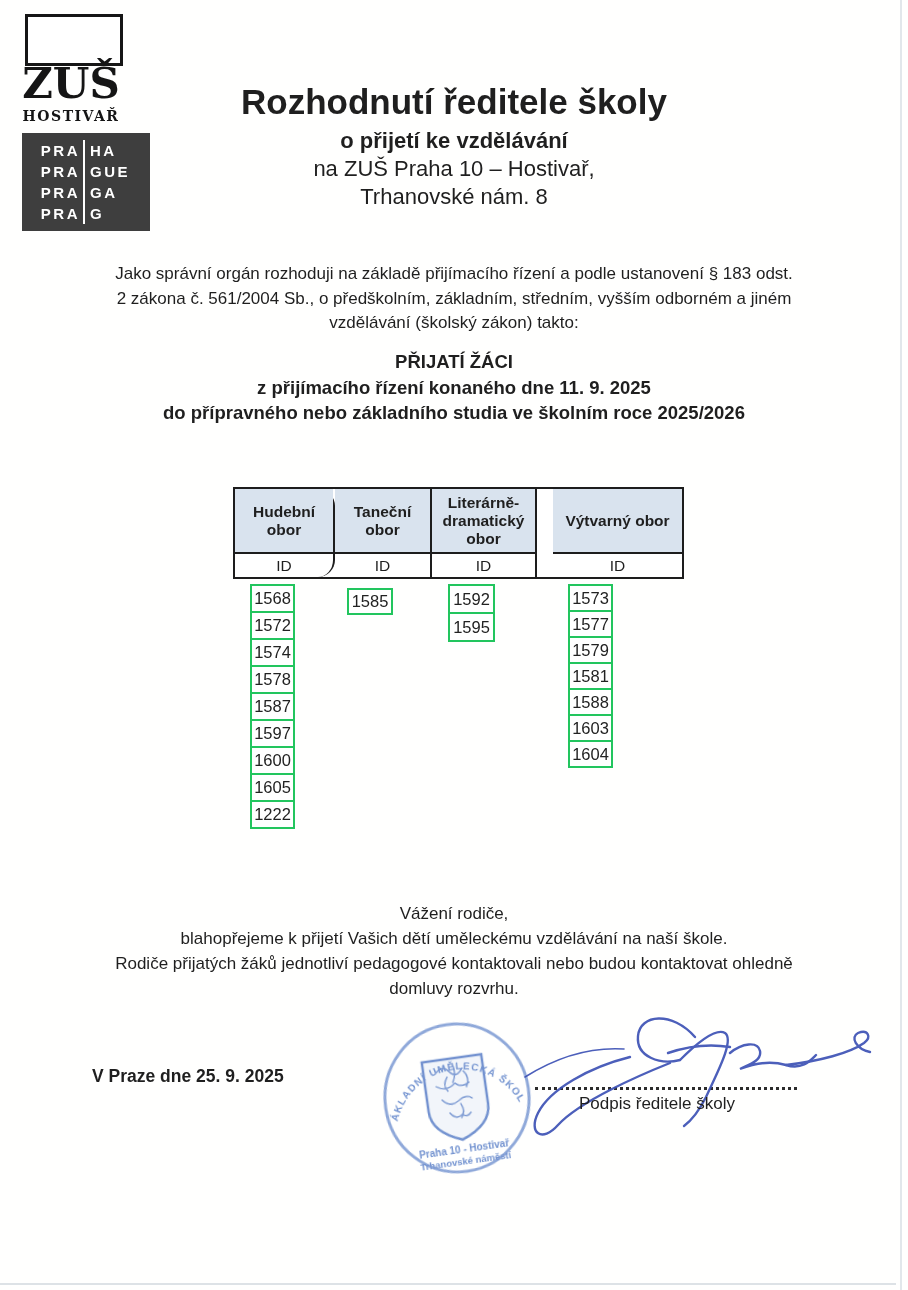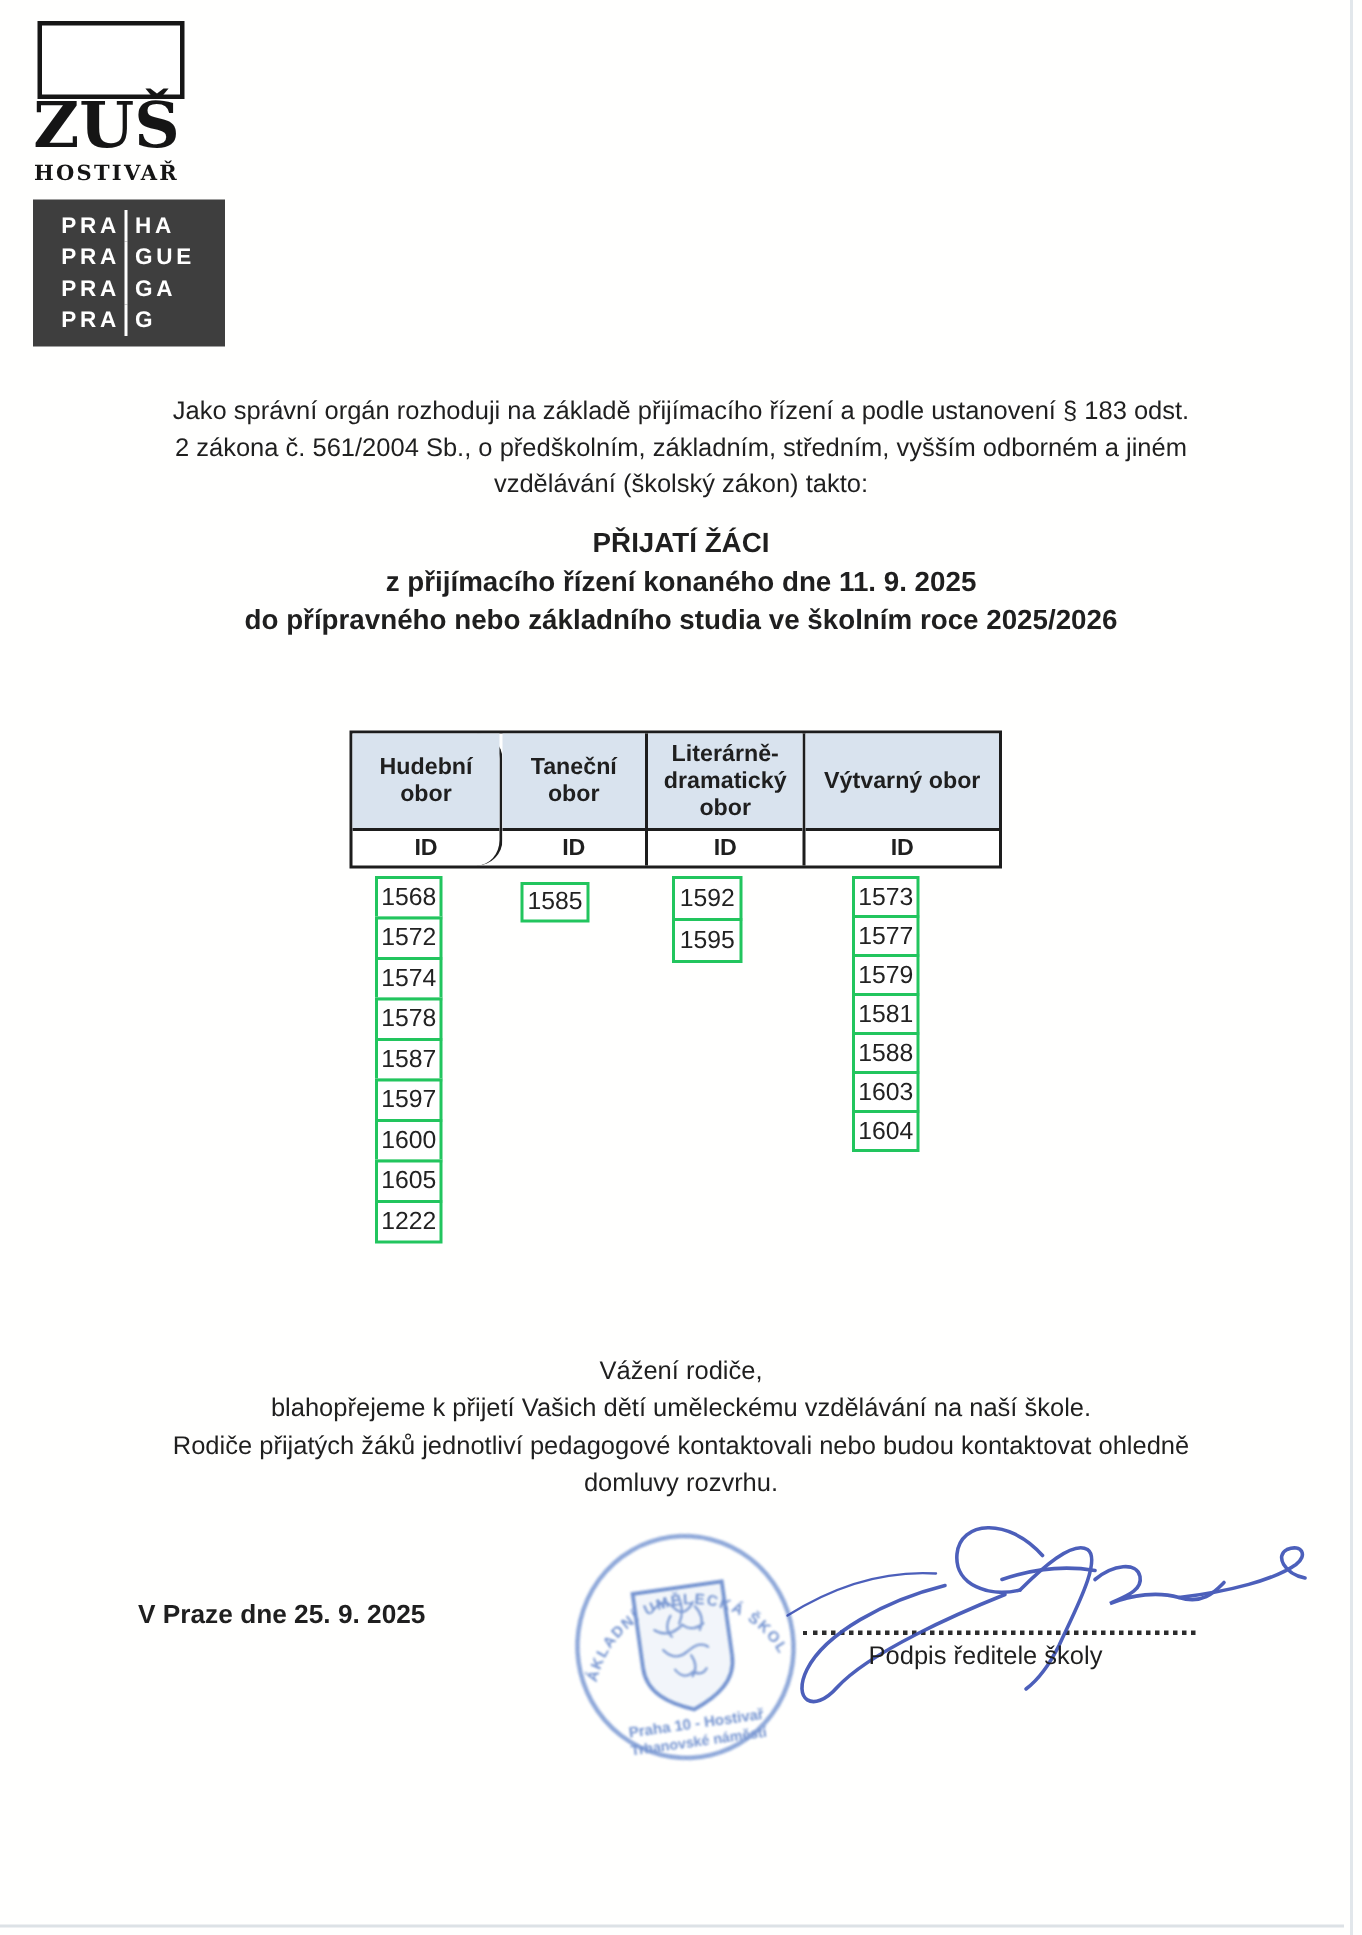--- a/index.html
+++ b/index.html
@@ -38,26 +38,26 @@
   .intro{position:absolute;left:64px;top:262px;width:780px;text-align:center;
     font-size:17px;line-height:24.5px;}
 
   
   .accepted{position:absolute;left:64px;top:349px;width:780px;text-align:center;
     font-weight:bold;font-size:18.5px;line-height:25.5px;}
 
   
   .obor-table{position:absolute;left:233px;top:487px;display:flex;border:2px solid #1d1d1d;background:#fff;}
   .obor-col{border-right:2px solid #1d1d1d;display:flex;flex-direction:column;}
-  .obor-col:last-child{border-right:none;}
+  .obor-col:last-child{border-right:none;padding-left:16px;}
   .obor-head{height:63px;background:var(--table-header-bg);border-bottom:2px solid #1d1d1d;
     display:flex;align-items:center;justify-content:center;text-align:center;
     font-weight:bold;font-size:15.5px;line-height:18px;white-space:pre-line;}
   .obor-id{height:23px;display:flex;align-items:center;justify-content:center;
-    font-weight:bold;font-size:15.5px;}
+    font-weight:normal;font-size:15.5px;}
 
   
   .id-stack{position:absolute;}
   .id-box{border:2px solid #22c55e;margin-top:-2px;background:#fff;
     display:flex;align-items:center;justify-content:center;font-size:16.5px;color:#222;}
   .id-box:first-child{margin-top:0;}
 
   
   .closing{position:absolute;left:64px;top:901px;width:780px;text-align:center;
     font-size:17px;line-height:25px;}
@@ -93,20 +93,26 @@
       <div class="praha-row">
         <span class="praha-left">PRA</span>
         <span class="praha-right">GA</span>
       </div>
       <div class="praha-row">
         <span class="praha-left">PRA</span>
         <span class="praha-right">G</span>
       </div>
     </div>
 
+  <div class="doc-header">
+    <div class="doc-title">Rozhodnutí ředitele školy</div>
+    <div class="doc-sub1">o přijetí ke vzdělávání</div>
+    <div class="doc-sub2">na ZUŠ Praha 10 – Hostivař,</div>
+    <div class="doc-sub3">Trhanovské nám. 8</div>
+  </div>
 
   <div class="intro">
     <div>Jako správní orgán rozhoduji na základě přijímacího řízení a podle ustanovení § 183 odst.</div>
     <div>2 zákona č. 561/2004 Sb., o předškolním, základním, středním, vyšším odborném a jiném</div>
     <div>vzdělávání (školský zákon) takto:</div>
   </div>
 
   <div class="accepted">
     <div>PŘIJATÍ ŽÁCI</div>
     <div>z přijímacího řízení konaného dne 11. 9. 2025</div>

